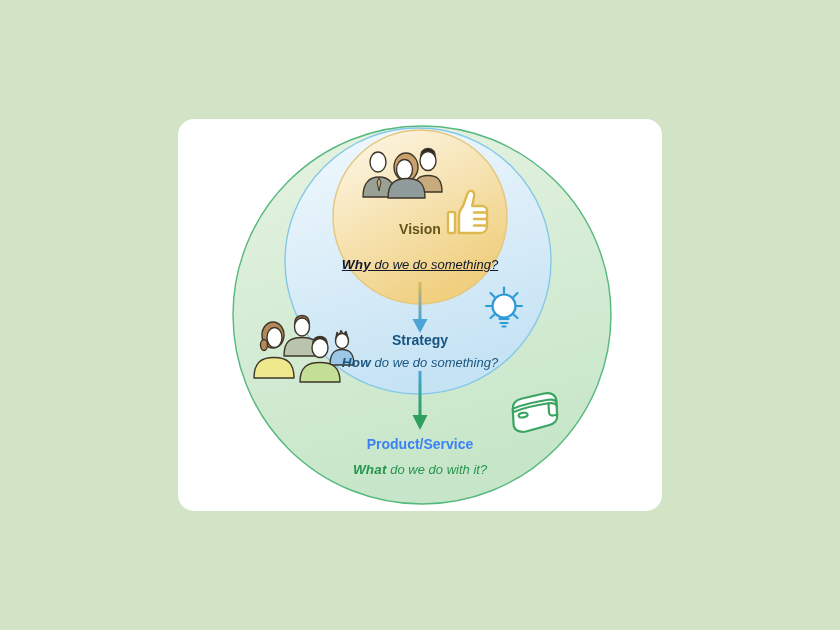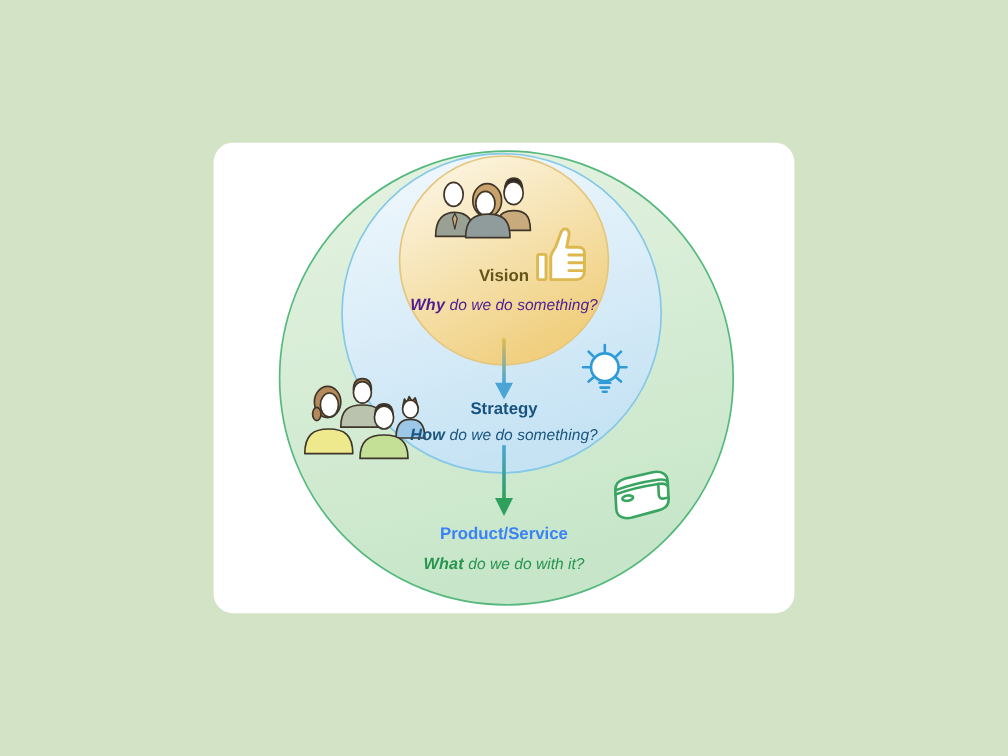--- a/index.html
+++ b/index.html
@@ -17,21 +17,21 @@
   }
   .card svg{position:absolute;left:0;top:0;}
   .txt{
     position:absolute;left:0;width:484px;
     text-align:center;line-height:16px;
   }
   .title{font-weight:bold;font-size:14px;}
   .question{font-style:italic;font-size:13px;}
   .question .lead{font-weight:bold;font-size:13.5px;letter-spacing:.2px;}
   .vision-title{top:102px;color:#63551a;}
-  .vision-q{top:127px;color:#4c1d95;}
+  .vision-q{top:138px;color:#0f172a;text-decoration:underline;}
   .strategy-title{top:213px;color:#175380;}
   .strategy-q{top:236px;color:#1a567f;}
   .product-title{top:317px;color:#3b82f6;}
   .product-q{top:343px;color:#28954f;}
 </style>
 </head>
 <body>
 
 <div class="stage">
   <div class="card">

